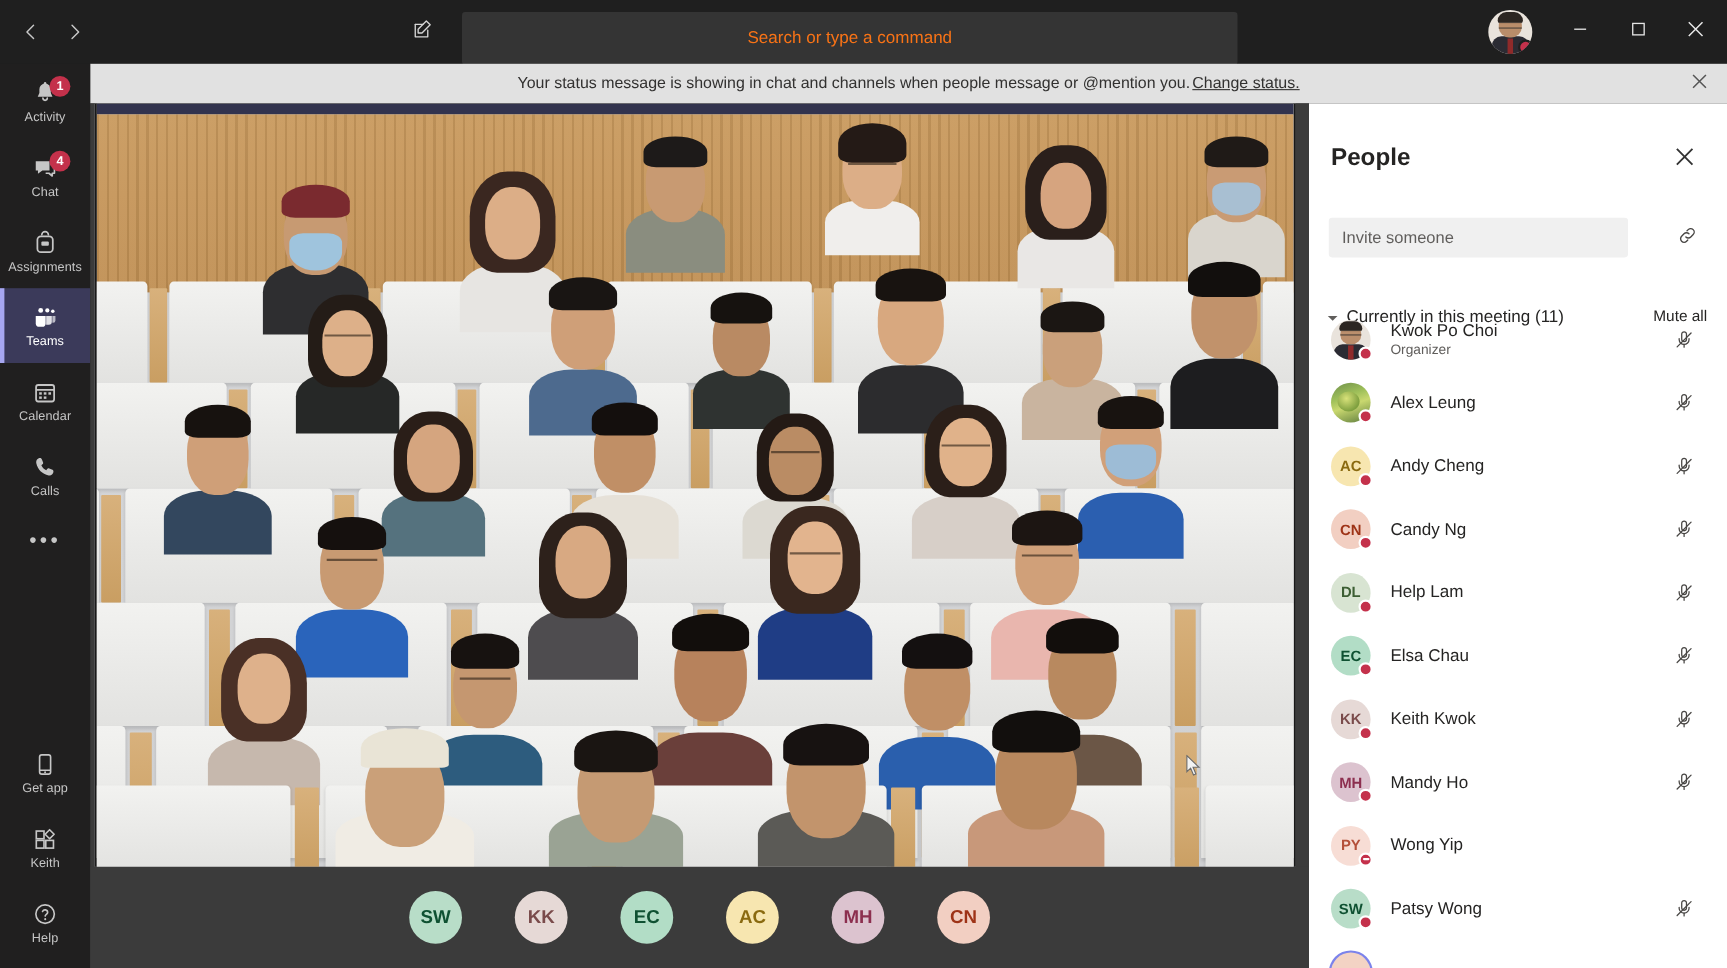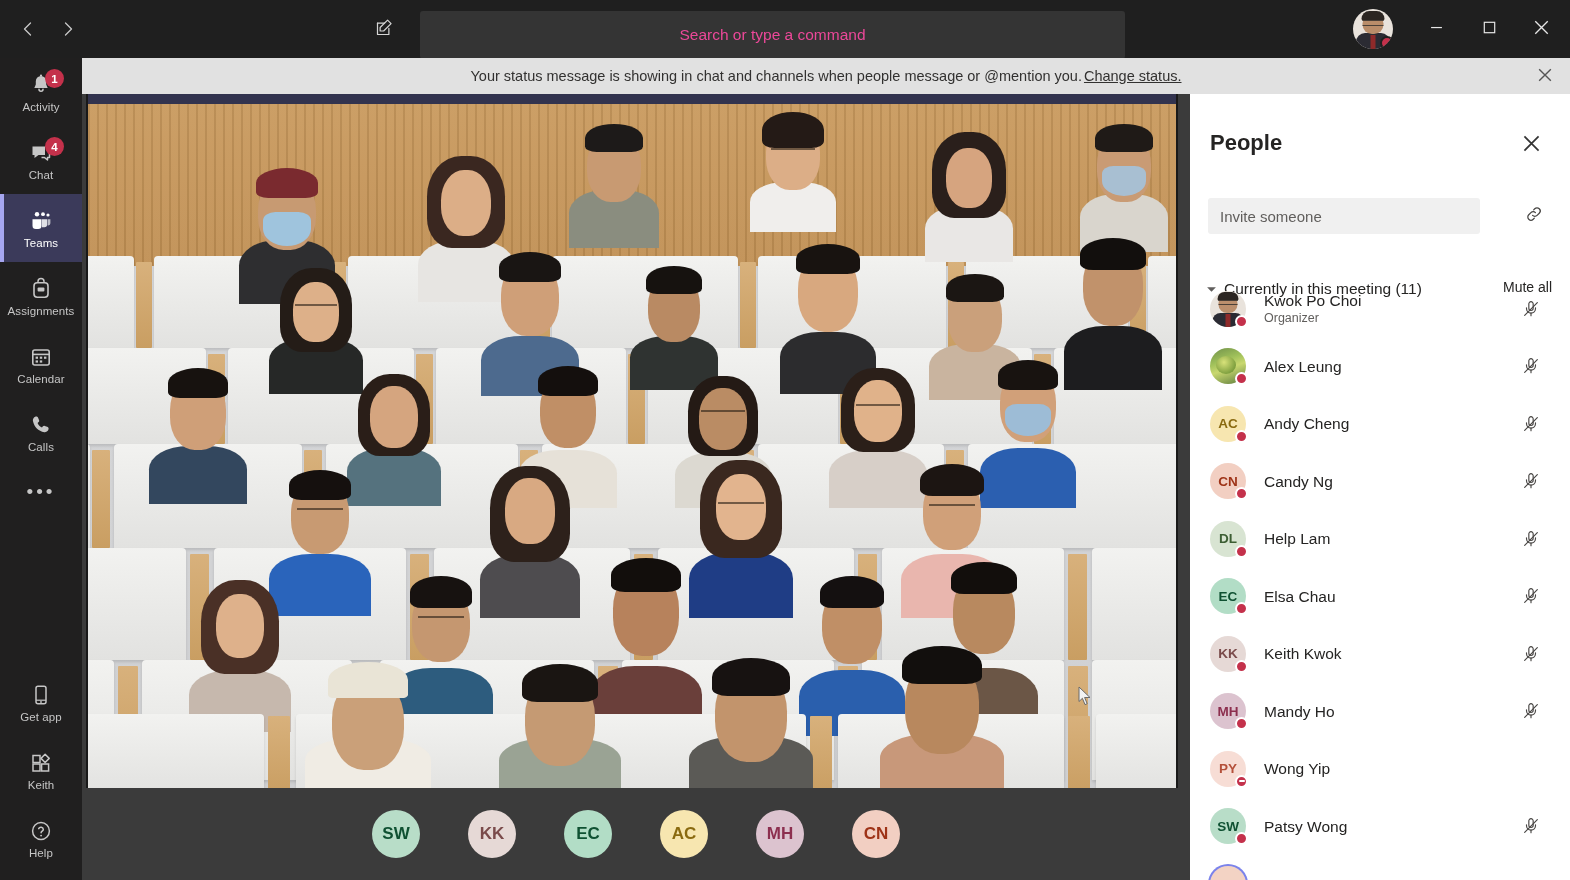--- a/index.html
+++ b/index.html
@@ -25,21 +25,21 @@
   .nav-btn svg { display: block; }
   .compose-btn {
     position: absolute; left: 364px; top: 9px;
     width: 40px; height: 40px; display: flex; align-items: center; justify-content: center;
     color: #d6d6d6; cursor: pointer; border-radius: 3px;
   }
   .searchbar {
     position: absolute; left: 420px; top: 11px; width: 705px; height: 48px;
     background: #343434; border-radius: 3px;
     display: flex; align-items: center; justify-content: center;
-    color: #ec4899; font-size: 15.5px; cursor: text;
+    color: #f97316; font-size: 15.5px; cursor: text;
   }
   .profile-avatar {
     position: absolute; left: 1353px; top: 9px; width: 40px; height: 40px;
     border-radius: 50%; overflow: hidden; cursor: pointer;
     background: #e9e3dc;
   }
   .profile-avatar .pf-head {
     position: absolute; left: 50%; top: 4px; transform: translateX(-50%);
     width: 21px; height: 21px; border-radius: 50% 50% 45% 45%;
     background: #b98d6a;
@@ -370,43 +370,43 @@
       <div class="rail-icon">
         <svg width="24" height="24" viewBox="0 0 24 24" fill="none">
           <path d="M3.5 5.5h12.5v8.5H9.5L5.5 17v-3H3.5z" fill="currentColor"></path>
           <path d="M17 8.5h3.5v8h-2v2.5l-3-2.5h-3" fill="none" stroke="currentColor" stroke-width="1.5" stroke-linejoin="round"></path>
         </svg>
       </div>
       <div class="rail-badge">4</div>
       <div class="rail-label">Chat</div>
     </div>
 
+    <div class="rail-item">
+      <div class="rail-icon">
+        <svg width="24" height="24" viewBox="0 0 24 24" fill="none">
+          <path d="M9 4.5a3 3 0 0 1 6 0" stroke="currentColor" stroke-width="1.5" stroke-linecap="round"></path>
+          <rect x="5" y="5.8" width="14" height="14.5" rx="3.2" stroke="currentColor" stroke-width="1.6"></rect>
+          <rect x="8.6" y="10.5" width="6.8" height="4" rx="1" fill="currentColor"></rect>
+        </svg>
+      </div>
+      <div class="rail-label">Assignments</div>
+    </div>
+
     <div class="rail-item active">
       <div class="rail-icon">
         <svg width="26" height="26" viewBox="0 0 26 26" fill="none">
           <circle cx="9" cy="6.2" r="2.2" fill="currentColor"></circle>
           <circle cx="15" cy="6.2" r="1.9" fill="currentColor"></circle>
           <circle cx="20" cy="7" r="1.6" fill="currentColor"></circle>
           <path d="M4.5 11.2h9v6.6a3.3 3.3 0 0 1-3.3 3.3H7.8a3.3 3.3 0 0 1-3.3-3.3z" fill="currentColor"></path>
           <path d="M14 11.2h5.1v5.4a2.7 2.7 0 0 1-2.7 2.7H14z" fill="currentColor" opacity=".85"></path>
           <path d="M19.6 11.2h2.8v4.1a2.1 2.1 0 0 1-2.1 2.1h-.7z" fill="currentColor" opacity=".65"></path>
         </svg>
       </div>
       <div class="rail-label">Teams</div>
-    </div>
-
-    <div class="rail-item">
-      <div class="rail-icon">
-        <svg width="24" height="24" viewBox="0 0 24 24" fill="none">
-          <path d="M9 4.5a3 3 0 0 1 6 0" stroke="currentColor" stroke-width="1.5" stroke-linecap="round"></path>
-          <rect x="5" y="5.8" width="14" height="14.5" rx="3.2" stroke="currentColor" stroke-width="1.6"></rect>
-          <rect x="8.6" y="10.5" width="6.8" height="4" rx="1" fill="currentColor"></rect>
-        </svg>
-      </div>
-      <div class="rail-label">Assignments</div>
     </div>
 
     <div class="rail-item">
       <div class="rail-icon">
         <svg width="24" height="24" viewBox="0 0 24 24" fill="none">
           <rect x="3.8" y="5" width="16.4" height="15" rx="2" stroke="currentColor" stroke-width="1.6"></rect>
           <path d="M3.8 9.4h16.4" stroke="currentColor" stroke-width="1.6"></path>
           <rect x="6.6" y="11.6" width="2.4" height="2.2" fill="currentColor"></rect>
           <rect x="10.8" y="11.6" width="2.4" height="2.2" fill="currentColor"></rect>
           <rect x="15" y="11.6" width="2.4" height="2.2" fill="currentColor"></rect>

